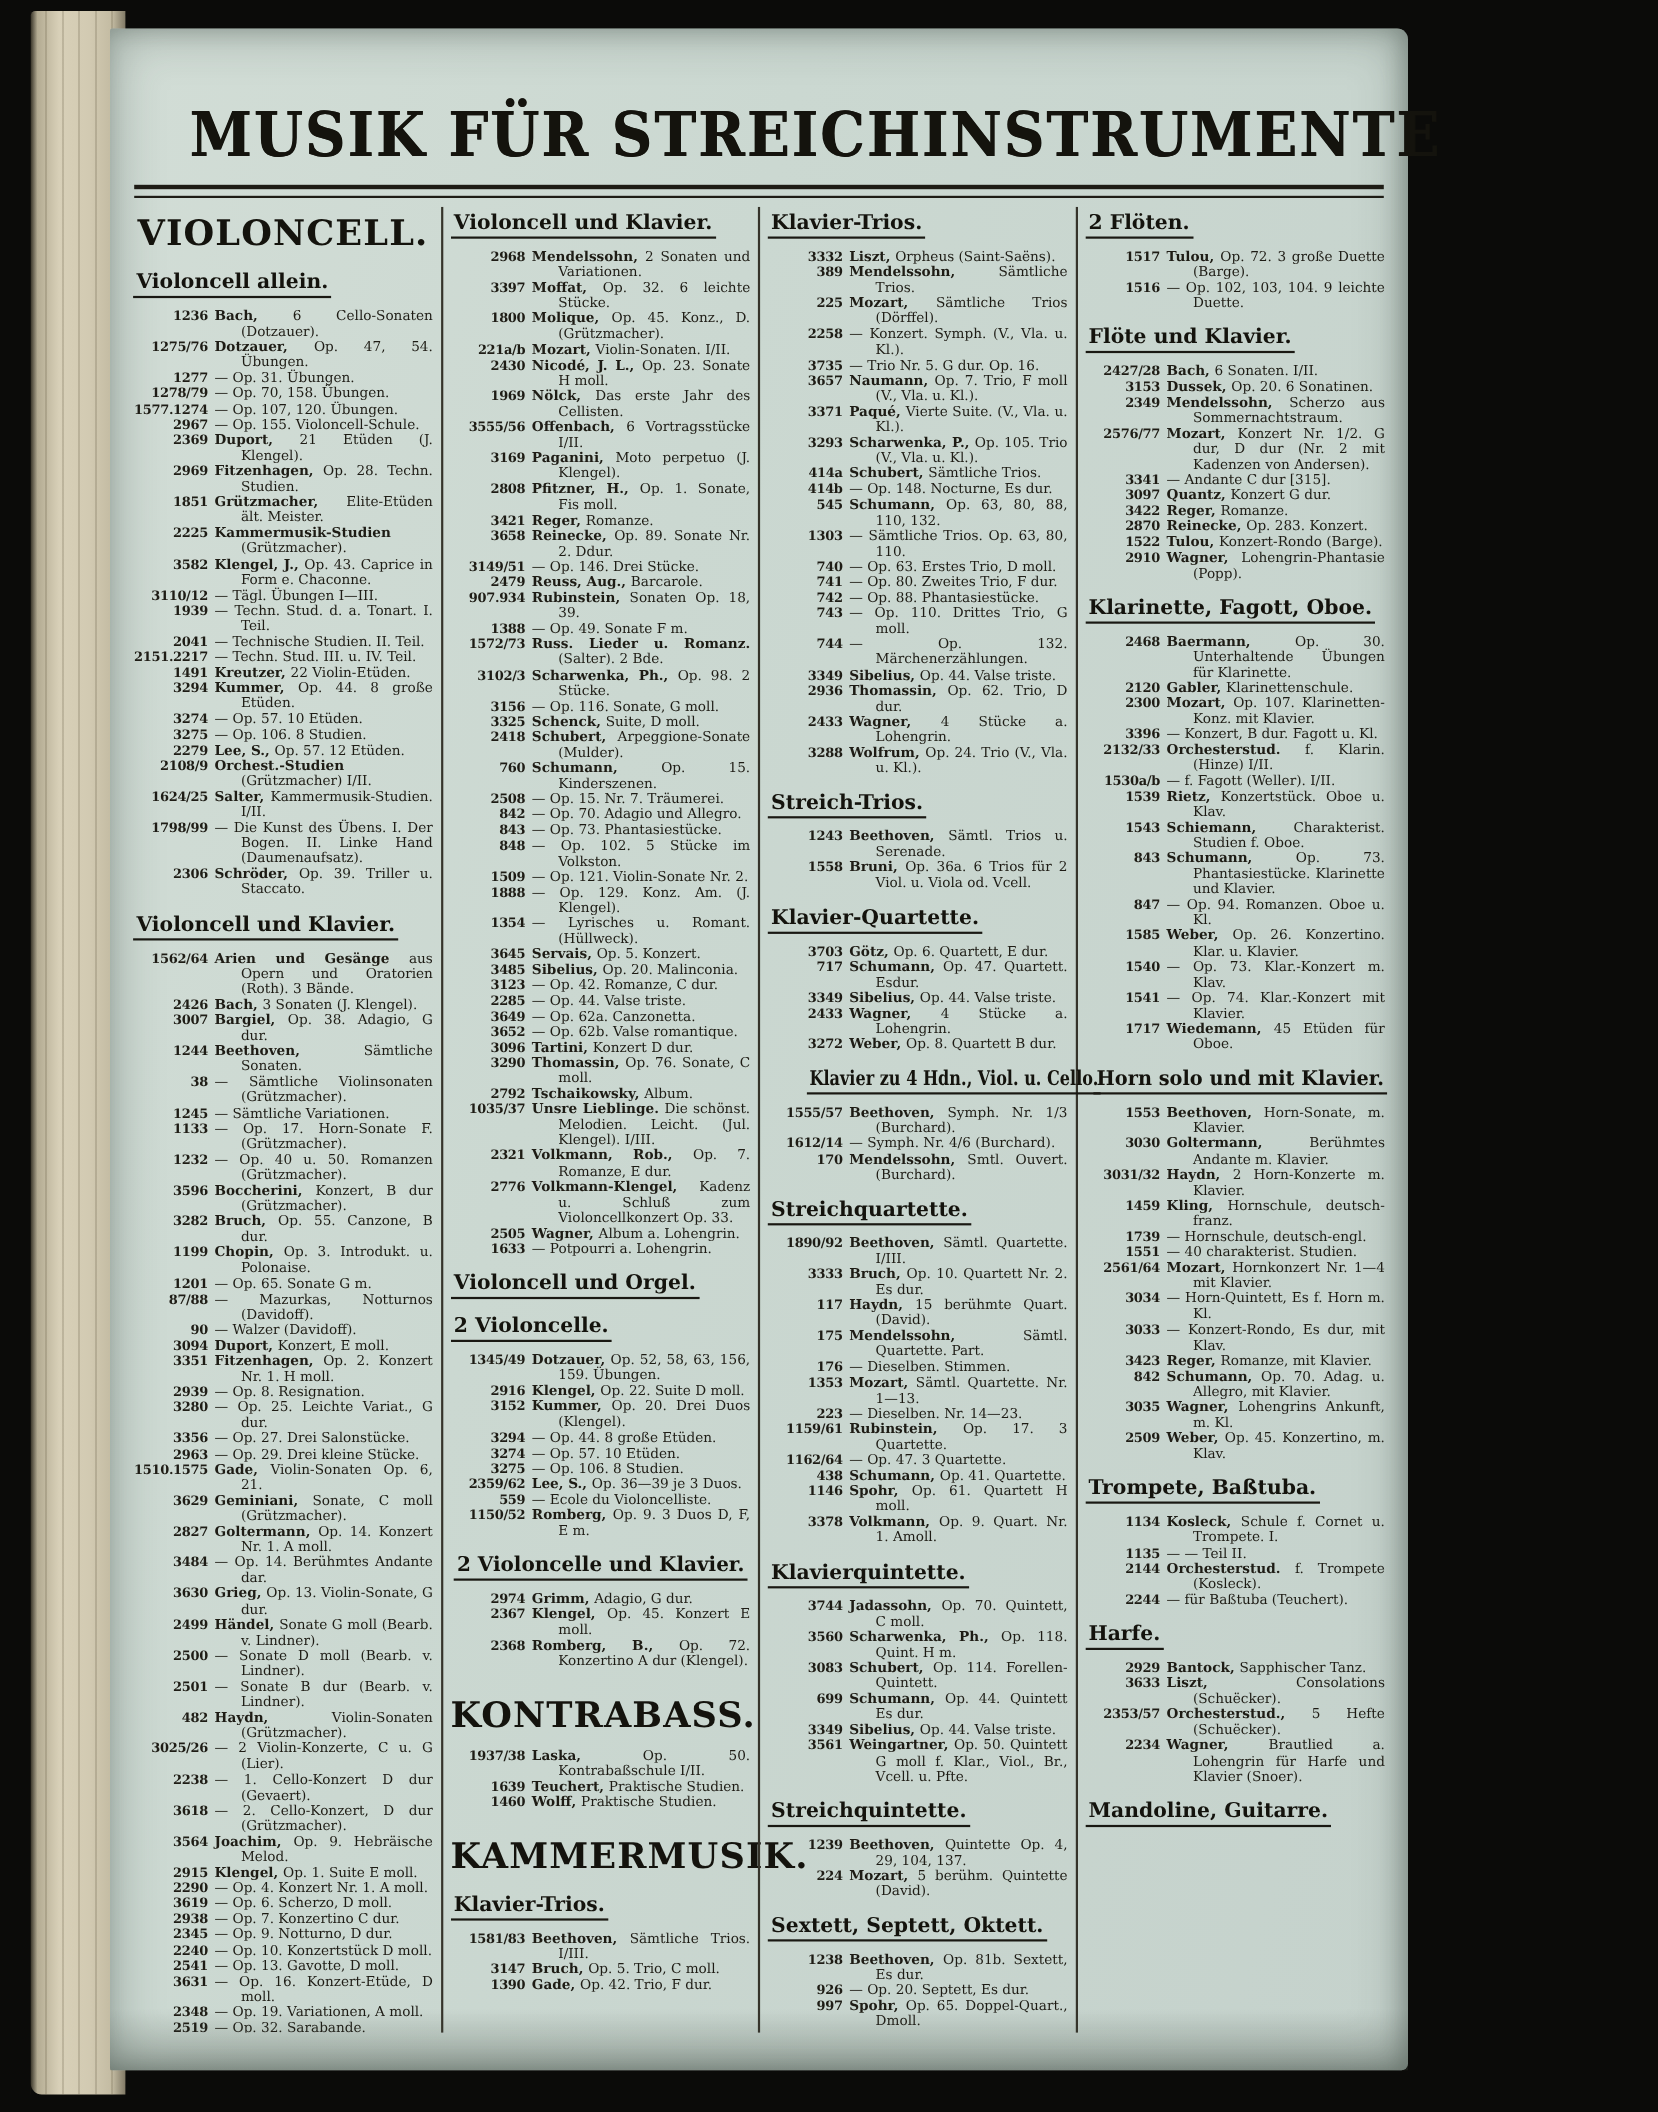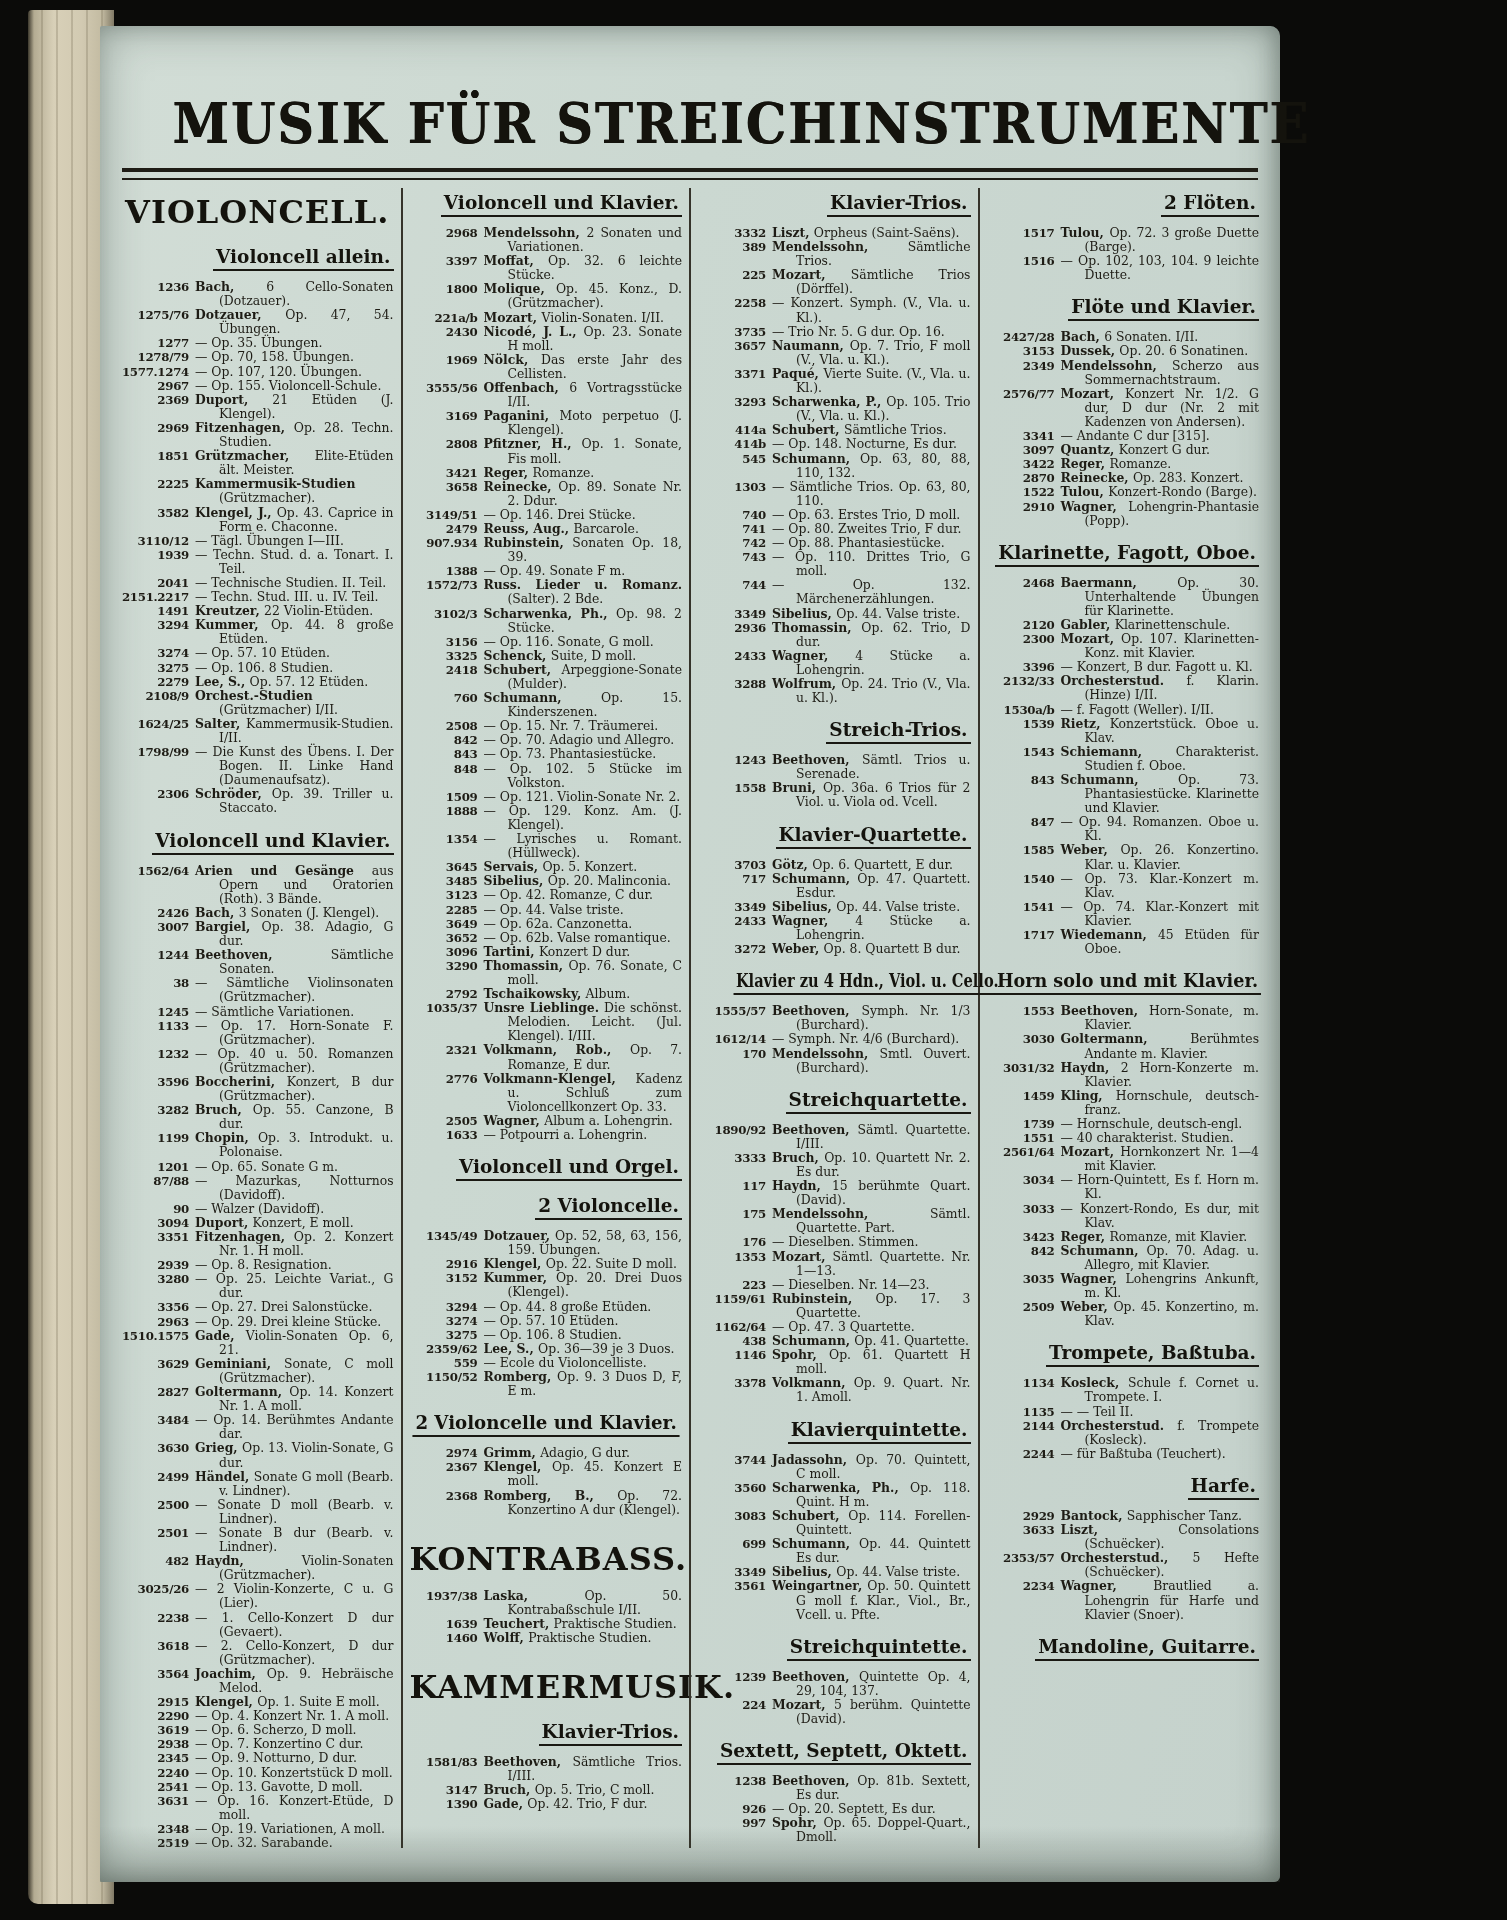--- a/index.html
+++ b/index.html
@@ -28,21 +28,21 @@
     text-shadow:.6px 0 0 currentColor;}
   .title .fit{display:inline-block;transform-origin:center;}
   .title-rule{height:6px;border-top:4px solid var(--ink);border-bottom:2px solid var(--ink);
     margin:12px 22px 0;}
   .columns{display:flex;margin:8px 14px 0;height:1660px;overflow:hidden;}
   .col{flex:1 1 0;padding:0 7px;min-width:0;}
   .col + .col{border-left:2px solid #35332a;}
   .h1{font-weight:bold;text-align:center;font-size:32px;letter-spacing:1px;
       margin:22px 0 10px;color:#14130d;white-space:pre-line;line-height:1.25;}
   .h1 .fit{display:inline-block;transform-origin:center;white-space:pre-line;}
-  .h2{font-weight:bold;text-align:right;font-size:18.5px;margin:14px 0 9px;color:#14130d;}
+  .h2{font-weight:bold;text-align:left;font-size:18.5px;margin:14px 0 9px;color:#14130d;}
   .h2 .fit{display:inline-block;transform-origin:center;white-space:nowrap;
       border-bottom:2.5px solid #191812;padding:0 3px 2px;}
   .col > :first-child{margin-top:4px;}
   .entry{display:flex;font-size:12.4px;line-height:14.1px;}
   .entry .n{flex:0 0 68px;text-align:right;font-weight:bold;padding-right:6px;
       white-space:nowrap;font-size:11.8px;letter-spacing:-.3px;}
   .entry .t{flex:1;padding-left:24px;text-indent:-24px;text-align:justify;min-width:0;}
   .entry .b{font-weight:bold;}
 </style>
 </head>
@@ -60,21 +60,21 @@
           <div class="entry">
             <span class="n">1236</span>
             <span class="t"><span class="b">Bach, </span>6 Cello-Sonaten (Dotzauer).</span>
           </div>
           <div class="entry">
             <span class="n">1275/76</span>
             <span class="t"><span class="b">Dotzauer, </span>Op. 47, 54. Übungen.</span>
           </div>
           <div class="entry">
             <span class="n">1277</span>
-            <span class="t">— Op. 35. Übungen.</span>
+            <span class="t">— Op. 31. Übungen.</span>
           </div>
           <div class="entry">
             <span class="n">1278/79</span>
             <span class="t">— Op. 70, 158. Übungen.</span>
           </div>
           <div class="entry">
             <span class="n">1577.1274</span>
             <span class="t">— Op. 107, 120. Übungen.</span>
           </div>
           <div class="entry">

